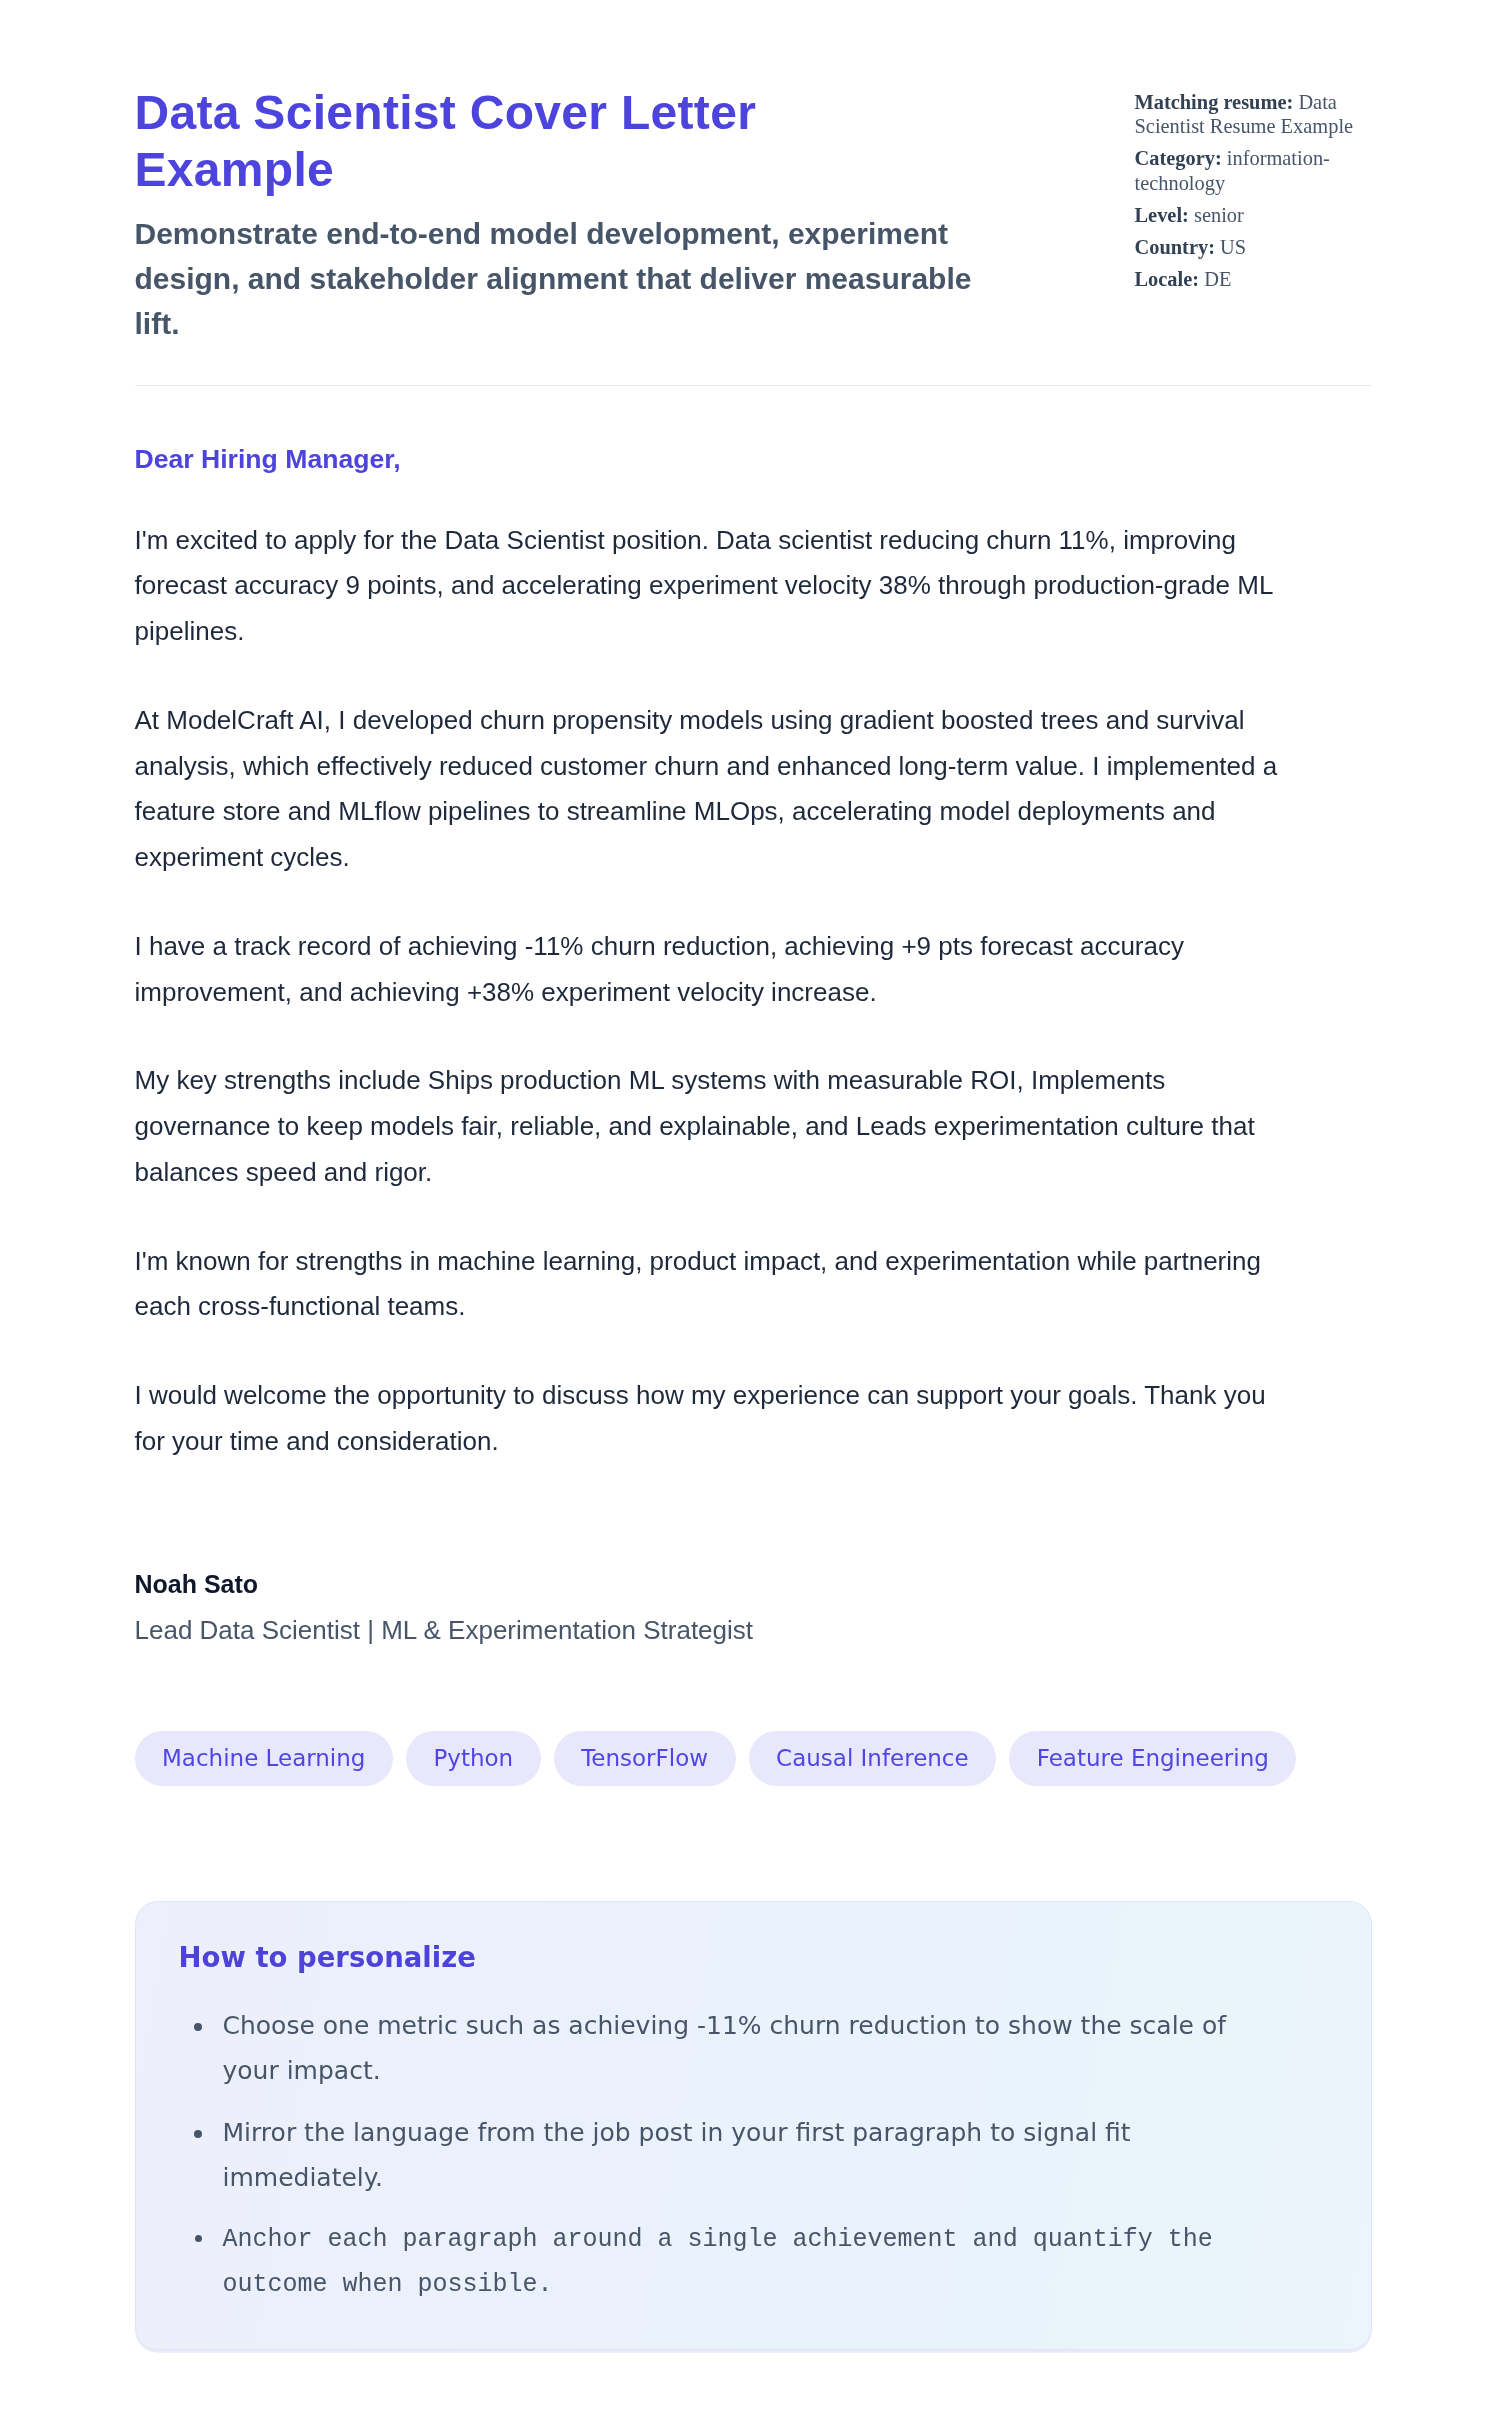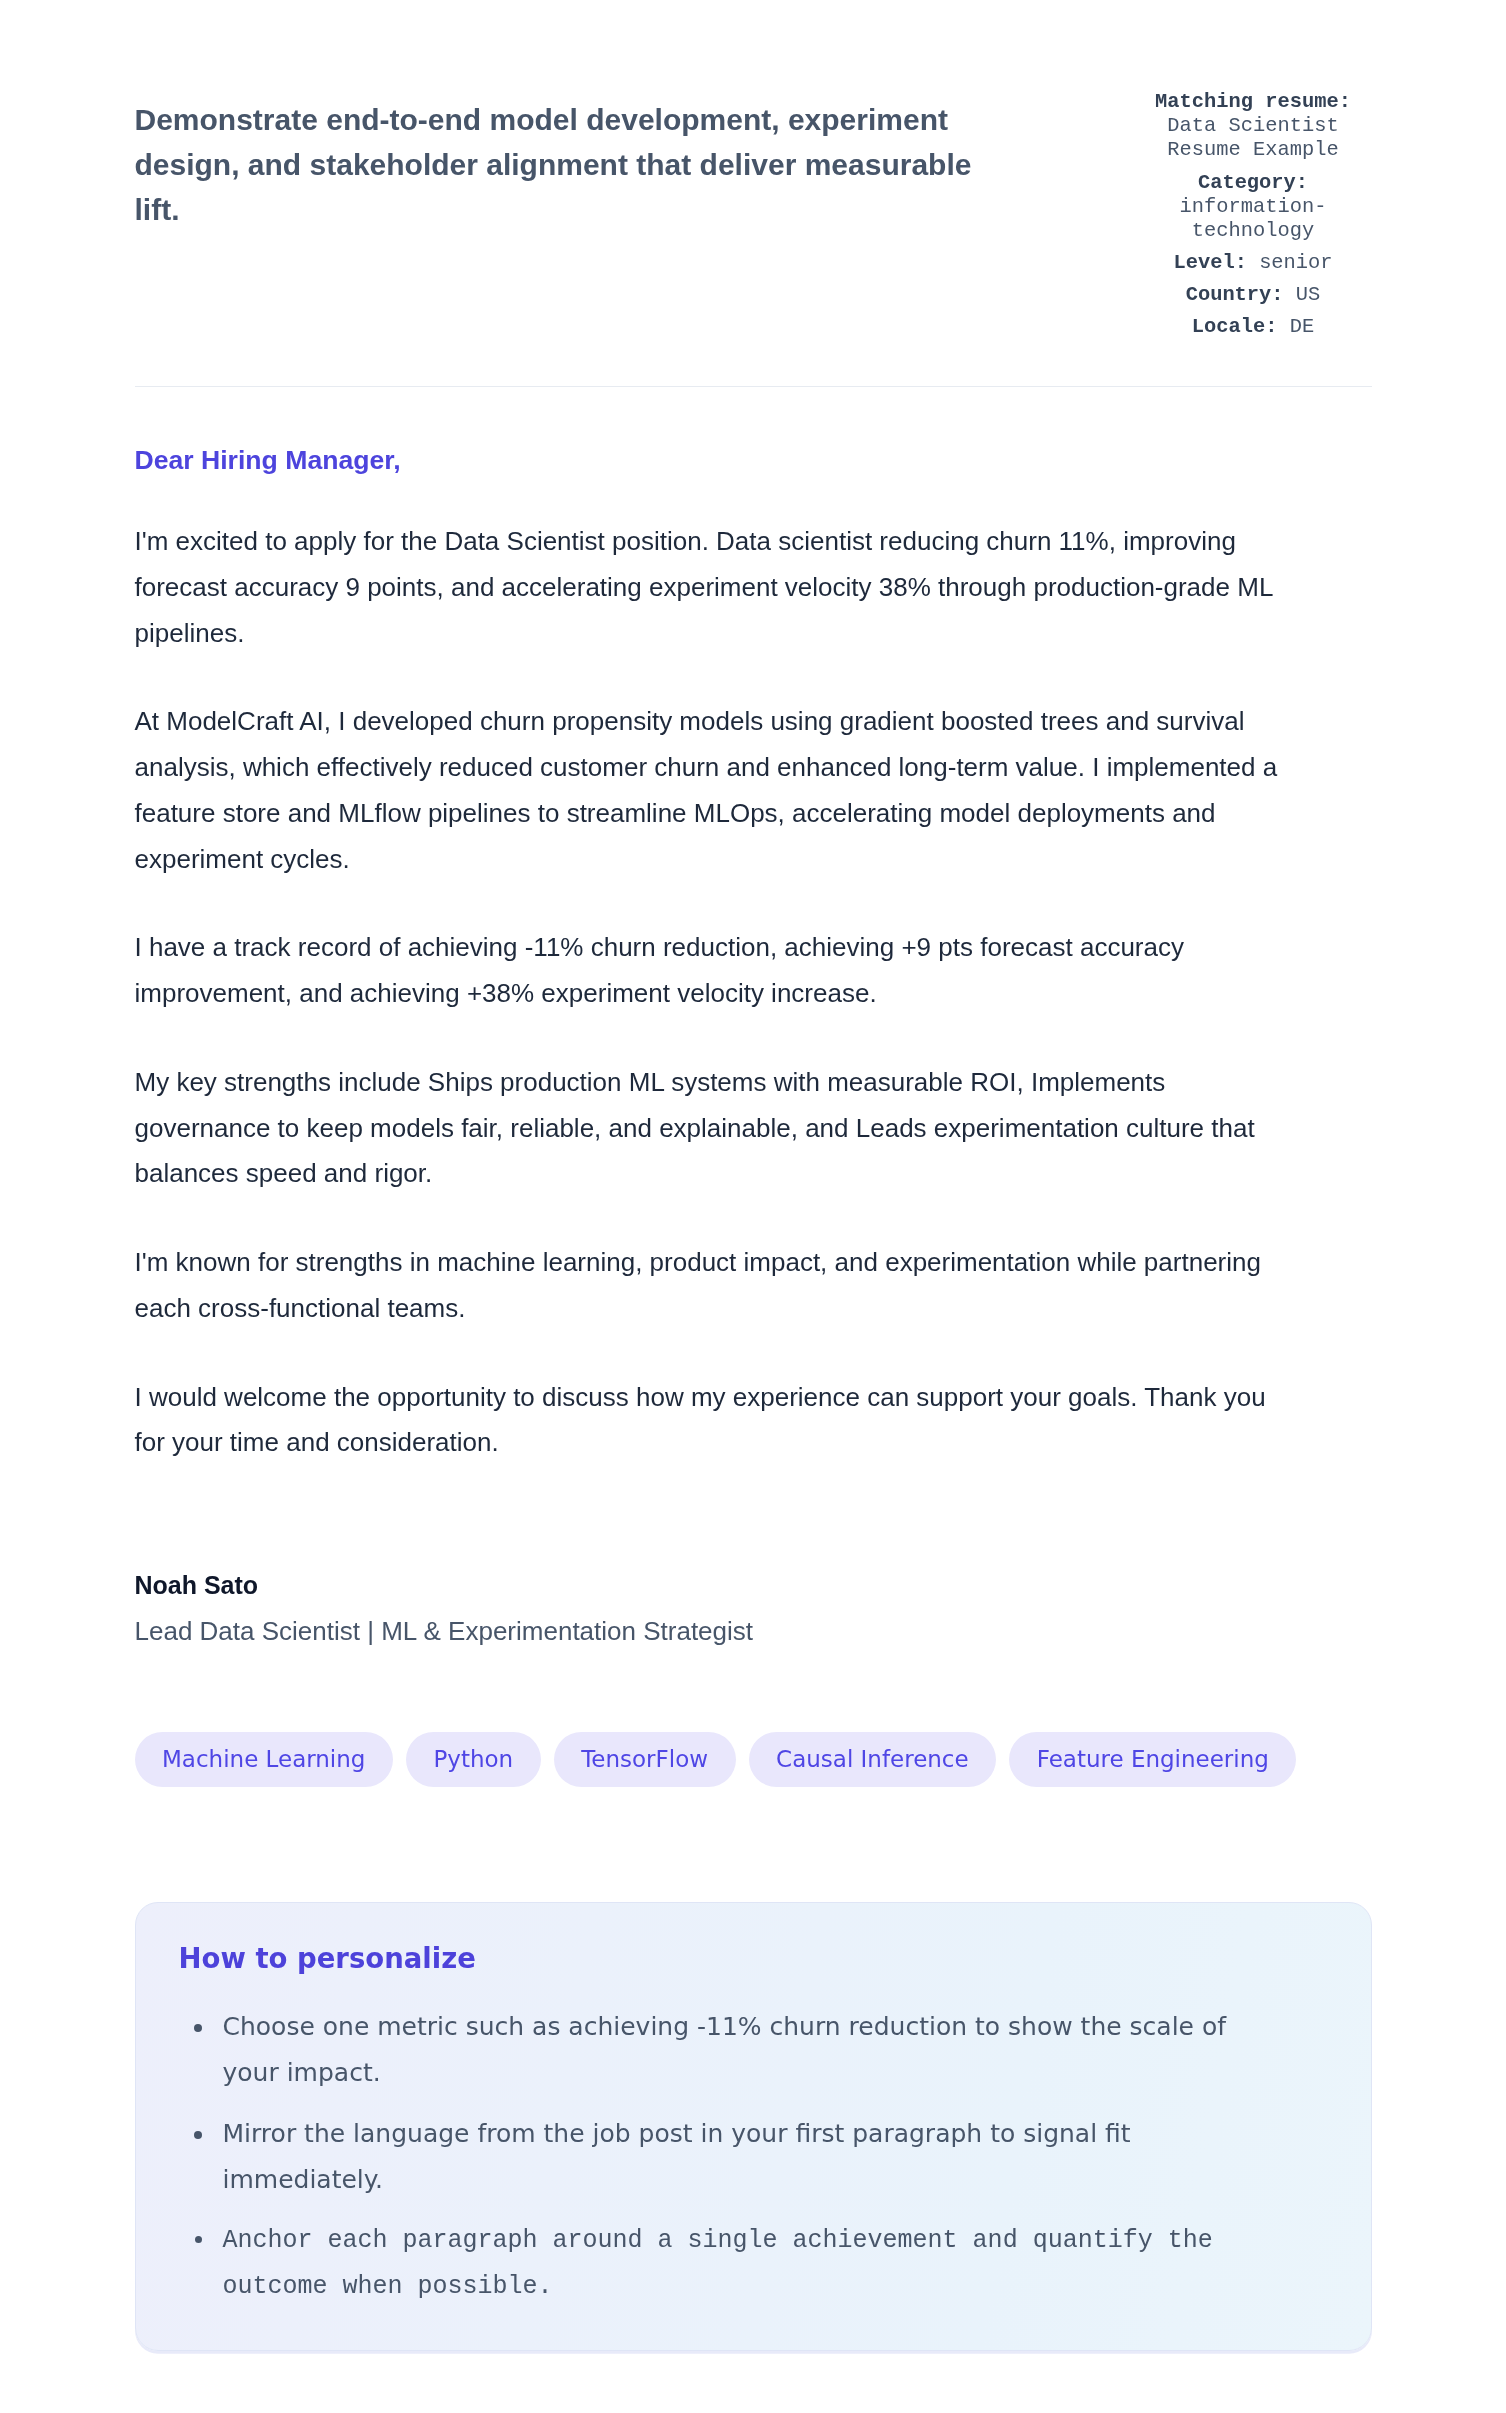--- a/index.html
+++ b/index.html
@@ -52,22 +52,22 @@
     font-size:30px;
     line-height:1.5;
     font-weight:700;
     color:var(--muted-text);
   }
   .meta{
     flex:0 0 237px;
     width:237px;
     margin-left:26.6px;
     padding-top:5.3px;
-    text-align:center;
-    font-family:Liberation Mono, monospace;
+    text-align:left;
+    font-family:Liberation Serif, serif;
     font-size:20.4px;
     line-height:1.18;
     color:var(--muted-text);
   }
   .meta-row{margin-bottom:8px;}
   .meta-row b{color:var(--meta-label);font-weight:700;}
   .divider{
     border:none;
     border-top:1.8px solid var(--divider);
     margin:39px 0 0 0;
@@ -143,20 +143,21 @@
   }
   .callout li:last-child{margin-bottom:0;font-family:Liberation Mono, monospace;}
 </style>
 </head>
 <body>
 
 <div class="container">
 
   <div class="header">
     <div class="title-block">
+      <h1 class="page-title">Data Scientist Cover Letter Example</h1>
       <p class="page-subtitle">Demonstrate end-to-end model development, experiment design, and stakeholder alignment that deliver measurable lift.</p>
     </div>
     <div class="meta">
       <div class="meta-row"><b>Matching resume:</b> <span>Data Scientist Resume Example</span></div>
       <div class="meta-row"><b>Category:</b> <span>information-technology</span></div>
       <div class="meta-row"><b>Level:</b> <span>senior</span></div>
       <div class="meta-row"><b>Country:</b> <span>US</span></div>
       <div class="meta-row"><b>Locale:</b> <span>DE</span></div>
     </div>
   </div>

